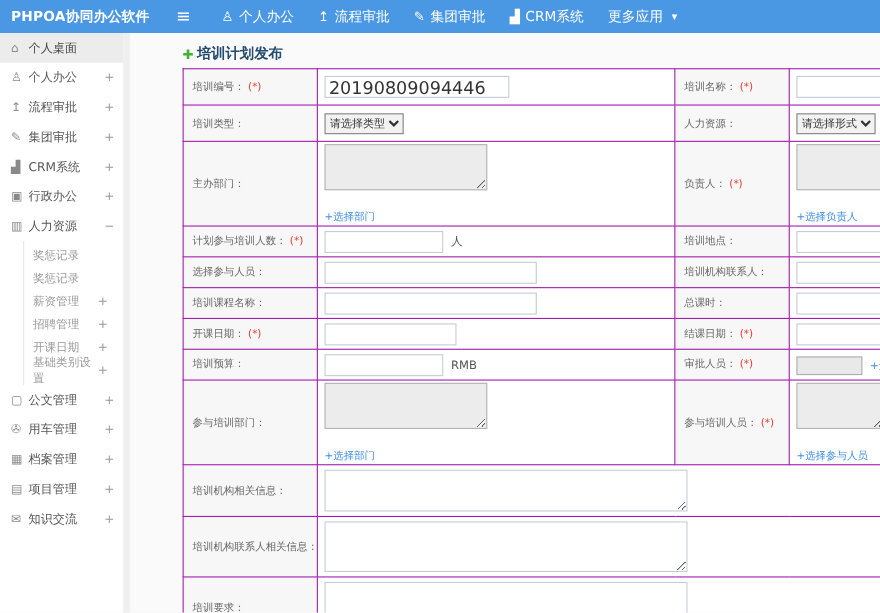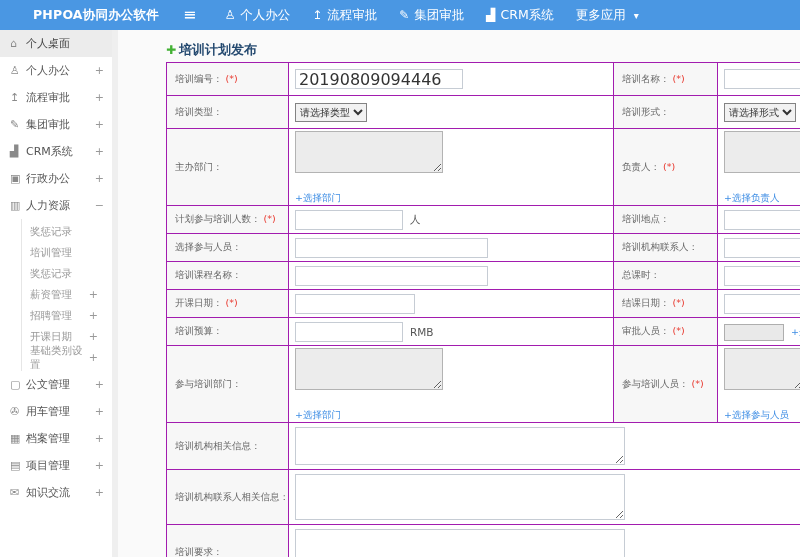--- a/index.html
+++ b/index.html
@@ -1,21 +1,21 @@
 <!DOCTYPE html>
 <html><head>
 <meta charset="utf-8">
 <style>
   html,body{margin:0;padding:0;overflow:hidden;}
   body{width:800px;height:557px;position:relative;background:#f4f4f4;
        font-family:"DejaVu Sans","Liberation Sans",sans-serif;}
   
   .topbar{position:absolute;left:0;top:0;width:800px;height:30px;background:#4a97e3;
           display:flex;align-items:center;color:#fff;z-index:5;}
-  .logo{width:118px;padding-left:10px;font-size:12.5px;font-weight:bold;letter-spacing:.2px;white-space:nowrap;margin-left:23px;}
+  .logo{width:118px;padding-left:10px;font-size:12.5px;font-weight:bold;letter-spacing:.2px;white-space:nowrap;}
   .hamburger{margin-left:32px;font-size:16px;line-height:30px;cursor:pointer;}
   #topnav{display:flex;align-items:center;margin-left:28px;}
   .tn-item{display:flex;align-items:center;margin-right:22px;font-size:12.5px;cursor:pointer;white-space:nowrap;}
   .tn-ic{margin-right:5px;font-size:12px;line-height:1;}
   .tn-caret{margin-left:8px;font-size:10px;}
   
   #sidebar{position:absolute;left:0;top:30px;bottom:0;width:112px;background:#fff;
            border-right:1px solid #e3e3e3;font-size:11px;overflow:hidden;}
   .sd-item{height:27px;display:flex;align-items:center;padding:0 8px 0 10px;color:#555;cursor:pointer;}
   .sd-item.active{background:#ececec;color:#444;}
@@ -146,23 +146,20 @@
     </div>
     <div class="sd-item" data-name="sidebar-item-human-resources">
       <span class="sd-ic" data-name="hr-icon">▥</span>
       <span class="sd-label" data-name="sidebar-item-label">人力资源</span>
       <span class="sd-plus" data-name="collapse-minus-icon">−</span>
     </div>
     <div class="sd-sub" data-name="sidebar-submenu">
       <div class="sd-sub-item" data-name="sidebar-subitem-personnel-contract">
         <span class="sd-sub-label" data-name="sidebar-subitem-label">奖惩记录</span>
       </div>
-      <div class="sd-sub-item" data-name="sidebar-subitem-training-management">
-        <span class="sd-sub-label" data-name="sidebar-subitem-label">培训管理</span>
-      </div>
       <div class="sd-sub-item" data-name="sidebar-subitem-reward-punishment">
         <span class="sd-sub-label" data-name="sidebar-subitem-label">奖惩记录</span>
       </div>
       <div class="sd-sub-item" data-name="sidebar-subitem-salary-management">
         <span class="sd-sub-label" data-name="sidebar-subitem-label">薪资管理</span>
         <span class="sd-plus" data-name="expand-plus-icon">+</span>
       </div>
       <div class="sd-sub-item" data-name="sidebar-subitem-recruitment-management">
         <span class="sd-sub-label" data-name="sidebar-subitem-label">招聘管理</span>
         <span class="sd-plus" data-name="expand-plus-icon">+</span>
@@ -218,21 +215,21 @@
     <tbody id="form-tbody">
         <tr data-name="form-row">
           <td class="lbl" data-name="training-no-label-cell"><span class="lbl-t" data-name="training-no-label">培训编号：<span class="req" data-name="required-marker">(*)</span></span></td>
           <td class="fld" data-name="training-no-field-cell"><input type="text" class="inp" data-name="training-no-input" value="20190809094446" style=""></td>
           <td class="lbl" data-name="training-name-label-cell"><span class="lbl-t" data-name="training-name-label">培训名称：<span class="req" data-name="required-marker">(*)</span></span></td>
           <td class="fld" data-name="training-name-field-cell"><input type="text" class="inp" data-name="training-name-input" style=""></td>
         </tr>
         <tr data-name="form-row">
           <td class="lbl" data-name="training-type-label-cell"><span class="lbl-t" data-name="training-type-label">培训类型：</span></td>
           <td class="fld" data-name="training-type-field-cell"><select class="sel" data-name="training-type-select"><option>请选择类型</option></select></td>
-          <td class="lbl" data-name="training-form-label-cell"><span class="lbl-t" data-name="training-form-label">培训形式：</span></td>
+          <td class="lbl" data-name="training-form-label-cell"><span class="lbl-t" data-name="training-form-label">人力资源：</span></td>
           <td class="fld" data-name="training-form-field-cell"><select class="sel" data-name="training-form-select"><option>请选择形式</option></select></td>
         </tr>
         <tr data-name="form-row">
           <td class="lbl" data-name="host-department-label-cell"><span class="lbl-t" data-name="host-department-label">主办部门：</span></td>
           <td class="fld" data-name="host-department-field-cell">
             <div class="stack" data-name="host-department-wrap">
               <textarea class="ta gray" data-name="host-department-textarea" style=""></textarea>
               <a class="lnk" href="#" data-name="host-department-link">+选择部门</a>
             </div>
           </td>

